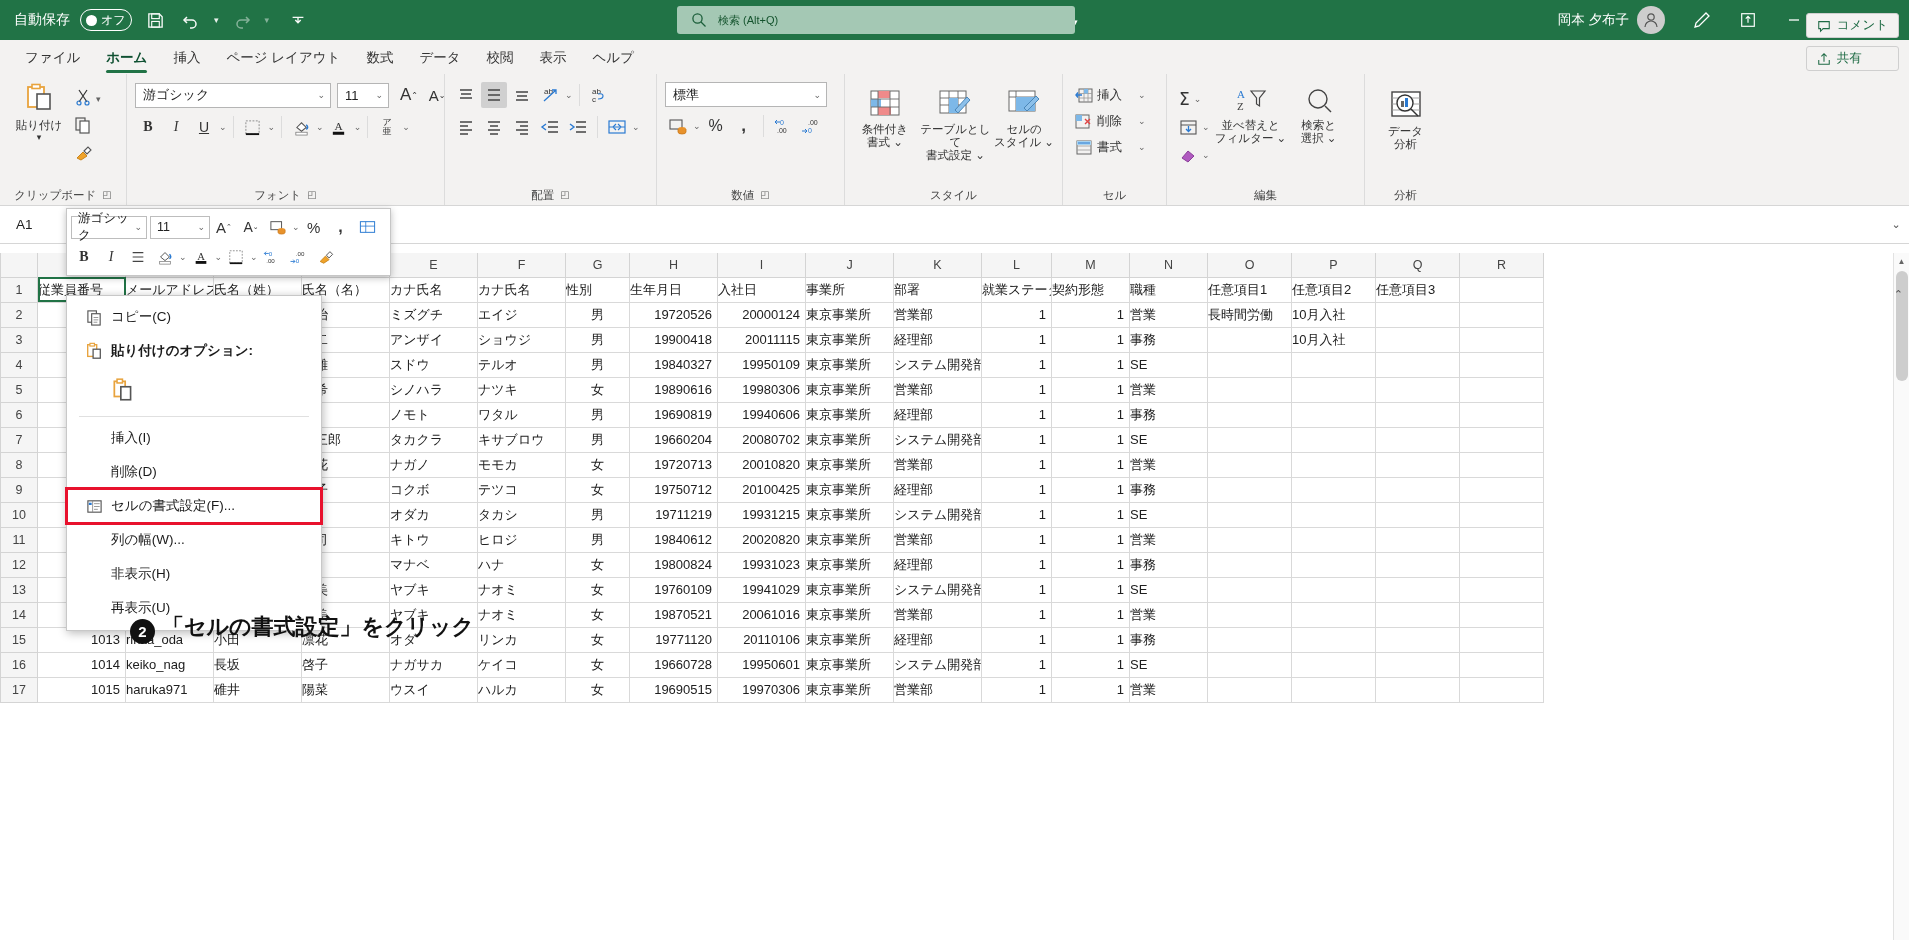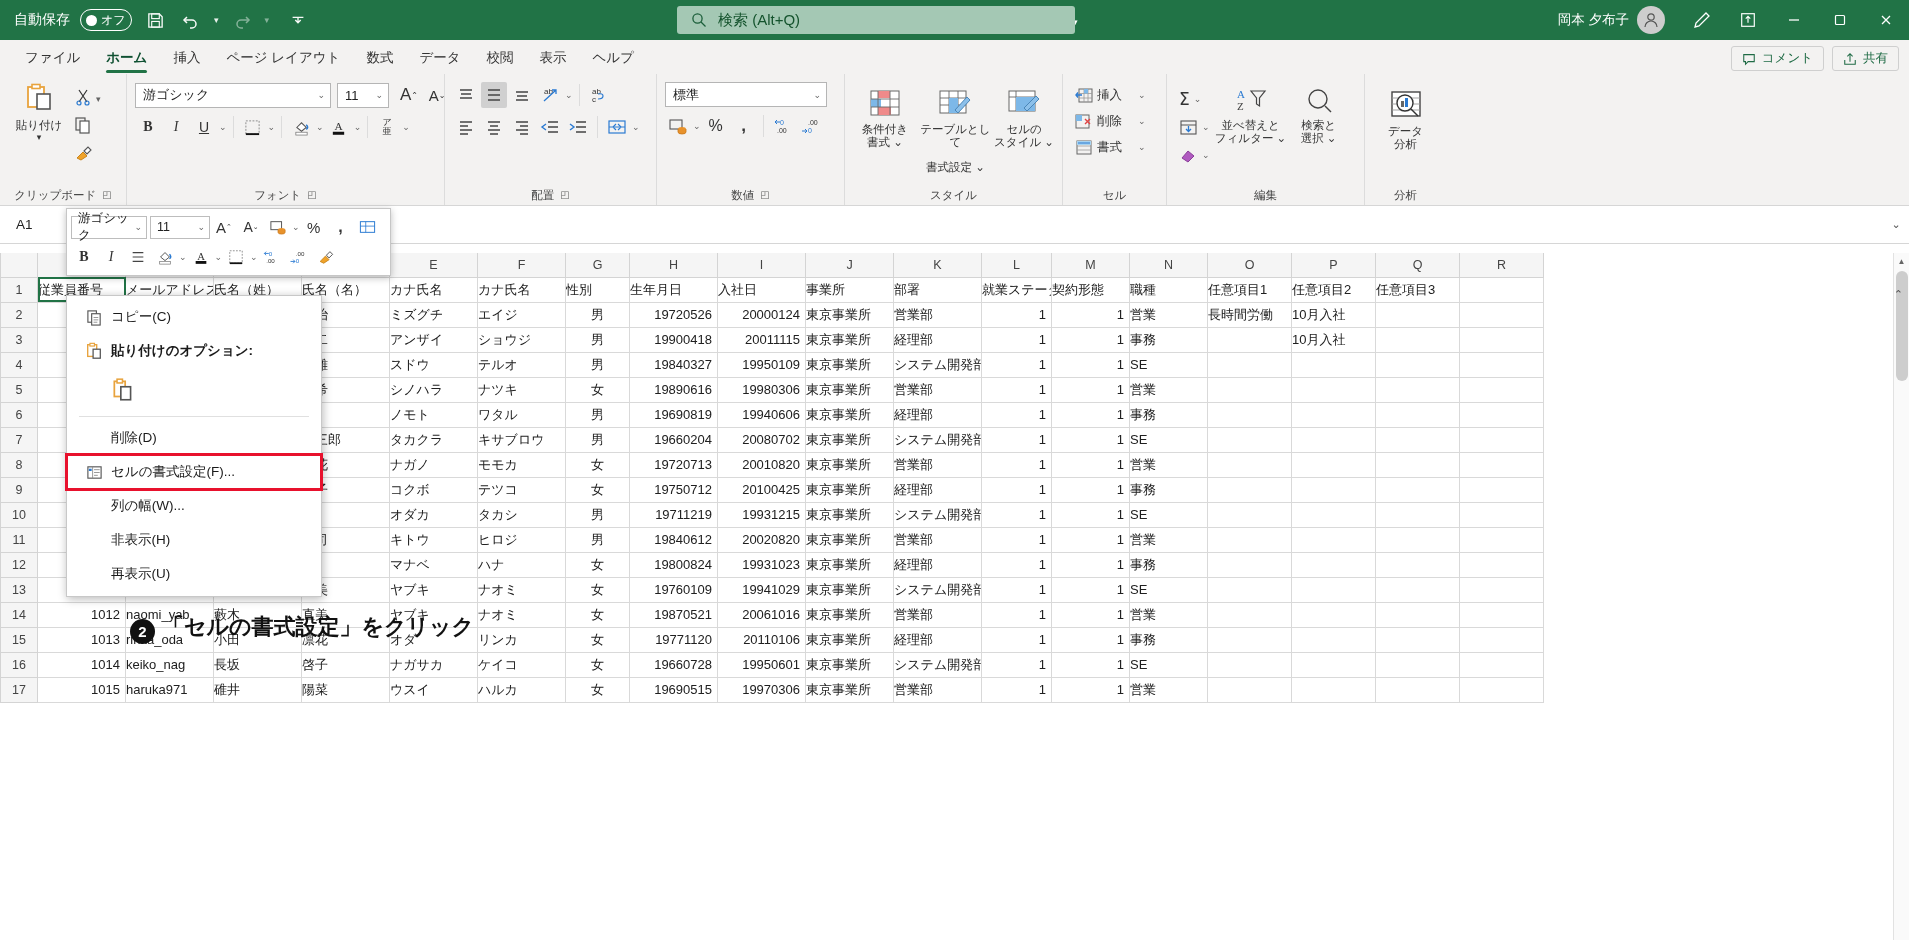--- a/index.html
+++ b/index.html
@@ -29,21 +29,21 @@
   .caret { font-size:9px; opacity:.9; }
   .tb-title {
     position:absolute; left:0; right:0; text-align:center;
     font-size:14.5px; pointer-events:none;
   }
   .tb-title span { pointer-events:auto; }
   .title-caret { font-size:9px; margin-left:7px; }
   .searchbox {
     position:absolute; left:677px; top:6px; width:398px; height:28px;
     background:#a4c8b4; border-radius:3px; display:flex; align-items:center;
-    gap:11px; padding-left:14px; color:#14532d; font-size:15px;
+    gap:11px; padding-left:14px; color:#14532d; font-size:11px;
   }
   .tb-right {
     position:absolute; right:0; top:0; height:40px;
     display:flex; align-items:center; gap:0;
   }
   .user-name { font-size:13.5px; margin-right:8px; }
   .avatar {
     width:28px;height:28px;border-radius:50%;background:#cdcdcd;
     display:flex;align-items:center;justify-content:center;margin-right:14px;
   }
@@ -56,21 +56,21 @@
   }
   .tab {
     padding:0 13px; height:32px; line-height:32px; font-size:13.5px;
     color:#333; cursor:pointer; white-space:nowrap;
   }
   .tab.active { font-weight:bold; color:#0f5132; }
   .tab.active::after {
     content:""; display:block; height:3px; background:#217346;
     margin-top:-4px; border-radius:2px;
   }
-  .tabbar-right { position:absolute; right:10px; bottom:3px; display:flex; gap:8px; }
+  .tabbar-right { position:absolute; right:10px; bottom:3px; display:flex; gap:8px;flex-direction:column; }
   .tb-chip {
     border:1px solid #cfcfcf; border-radius:3px; height:25px; padding:0 10px;
     display:flex; align-items:center; gap:6px; color:#1f6b45; font-size:12.5px;
     background:#f3f2f1;
   }
 
   
   .ribbon {
     height:132px; background:#f3f2f1; position:relative;
     border-bottom:1px solid #d6d6d6; display:flex; align-items:stretch;
@@ -539,21 +539,21 @@
       </div>
       <div class="bigbtn" style="width:80px">
         <svg width="36" height="32" viewBox="0 0 36 32">
           <rect x="3" y="3" width="26" height="22" fill="#fff" stroke="#666" stroke-width="1"></rect>
           <path d="M3 10 h26 M3 17 h26 M12 3 v22 M21 3 v22" stroke="#666" stroke-width=".9"></path>
           <rect x="12" y="10" width="9" height="7" fill="#7db8e8"></rect>
             <rect x="12" y="17" width="9" height="8" fill="#7db8e8"></rect>
           <path d="M18 22 L30 9 L33 12 L21 25 Z" fill="#8cc0ea" stroke="#4a86b8" stroke-width="1"></path>
         </svg>
         <span class="lbl">テーブルとして</span>
-        <span class="lbl" style="margin-top:12px"><span>書式設定</span> ⌄</span>
+        <span class="lbl" style="margin-top:0"><span>書式設定</span> ⌄</span>
       </div>
       <div class="bigbtn" style="width:62px">
         <svg width="36" height="32" viewBox="0 0 36 32">
           <rect x="3" y="3" width="26" height="20" fill="#fff" stroke="#666" stroke-width="1"></rect>
           <path d="M3 9 h26 M10 3 v20" stroke="#666" stroke-width=".9"></path>
           <rect x="10" y="9" width="19" height="14" fill="#7db8e8"></rect>
           <path d="M18 20 L30 8 L33 11 L21 23 Z" fill="#8cc0ea" stroke="#4a86b8" stroke-width="1"></path>
         </svg>
         <span class="lbl">セルの</span>
         <span class="lbl" style="margin-top:0"><span>スタイル</span> ⌄</span>
@@ -1175,20 +1175,23 @@
   </div>
   <div class="ctx-paste-row">
     <svg width="24" height="26" viewBox="0 0 22 24">
       <rect x="3" y="4" width="10" height="14" fill="#fff" stroke="#e8a33d" stroke-width="1.6"></rect>
       <rect x="5.5" y="2" width="5" height="3.5" fill="#fff" stroke="#e8a33d" stroke-width="1.4"></rect>
       <rect x="9" y="9" width="9" height="12" fill="#fff" stroke="#555" stroke-width="1.5"></rect>
     </svg>
   </div>
   <div class="ctxsep"></div>
   <div class="ctxitem indent">
+    <span>挿入(I)</span>
+  </div>
+  <div class="ctxitem indent">
     <span>削除(D)</span>
   </div>
   <div class="ctxitem ctxhighlight">
     <span class="ctxicon">
       <svg width="17" height="17" viewBox="0 0 18 18">
           <rect x="2" y="3" width="14" height="12" fill="#fff" stroke="#555" stroke-width="1.2"></rect>
           <path d="M7 3 v12" stroke="#888" stroke-width=".9"></path>
           <rect x="3" y="5" width="3" height="2.4" fill="#2a7ad2"></rect>
           <path d="M8.5 6 h6 M8.5 9 h6 M8.5 12 h4" stroke="#888" stroke-width=".9"></path>
         </svg>

